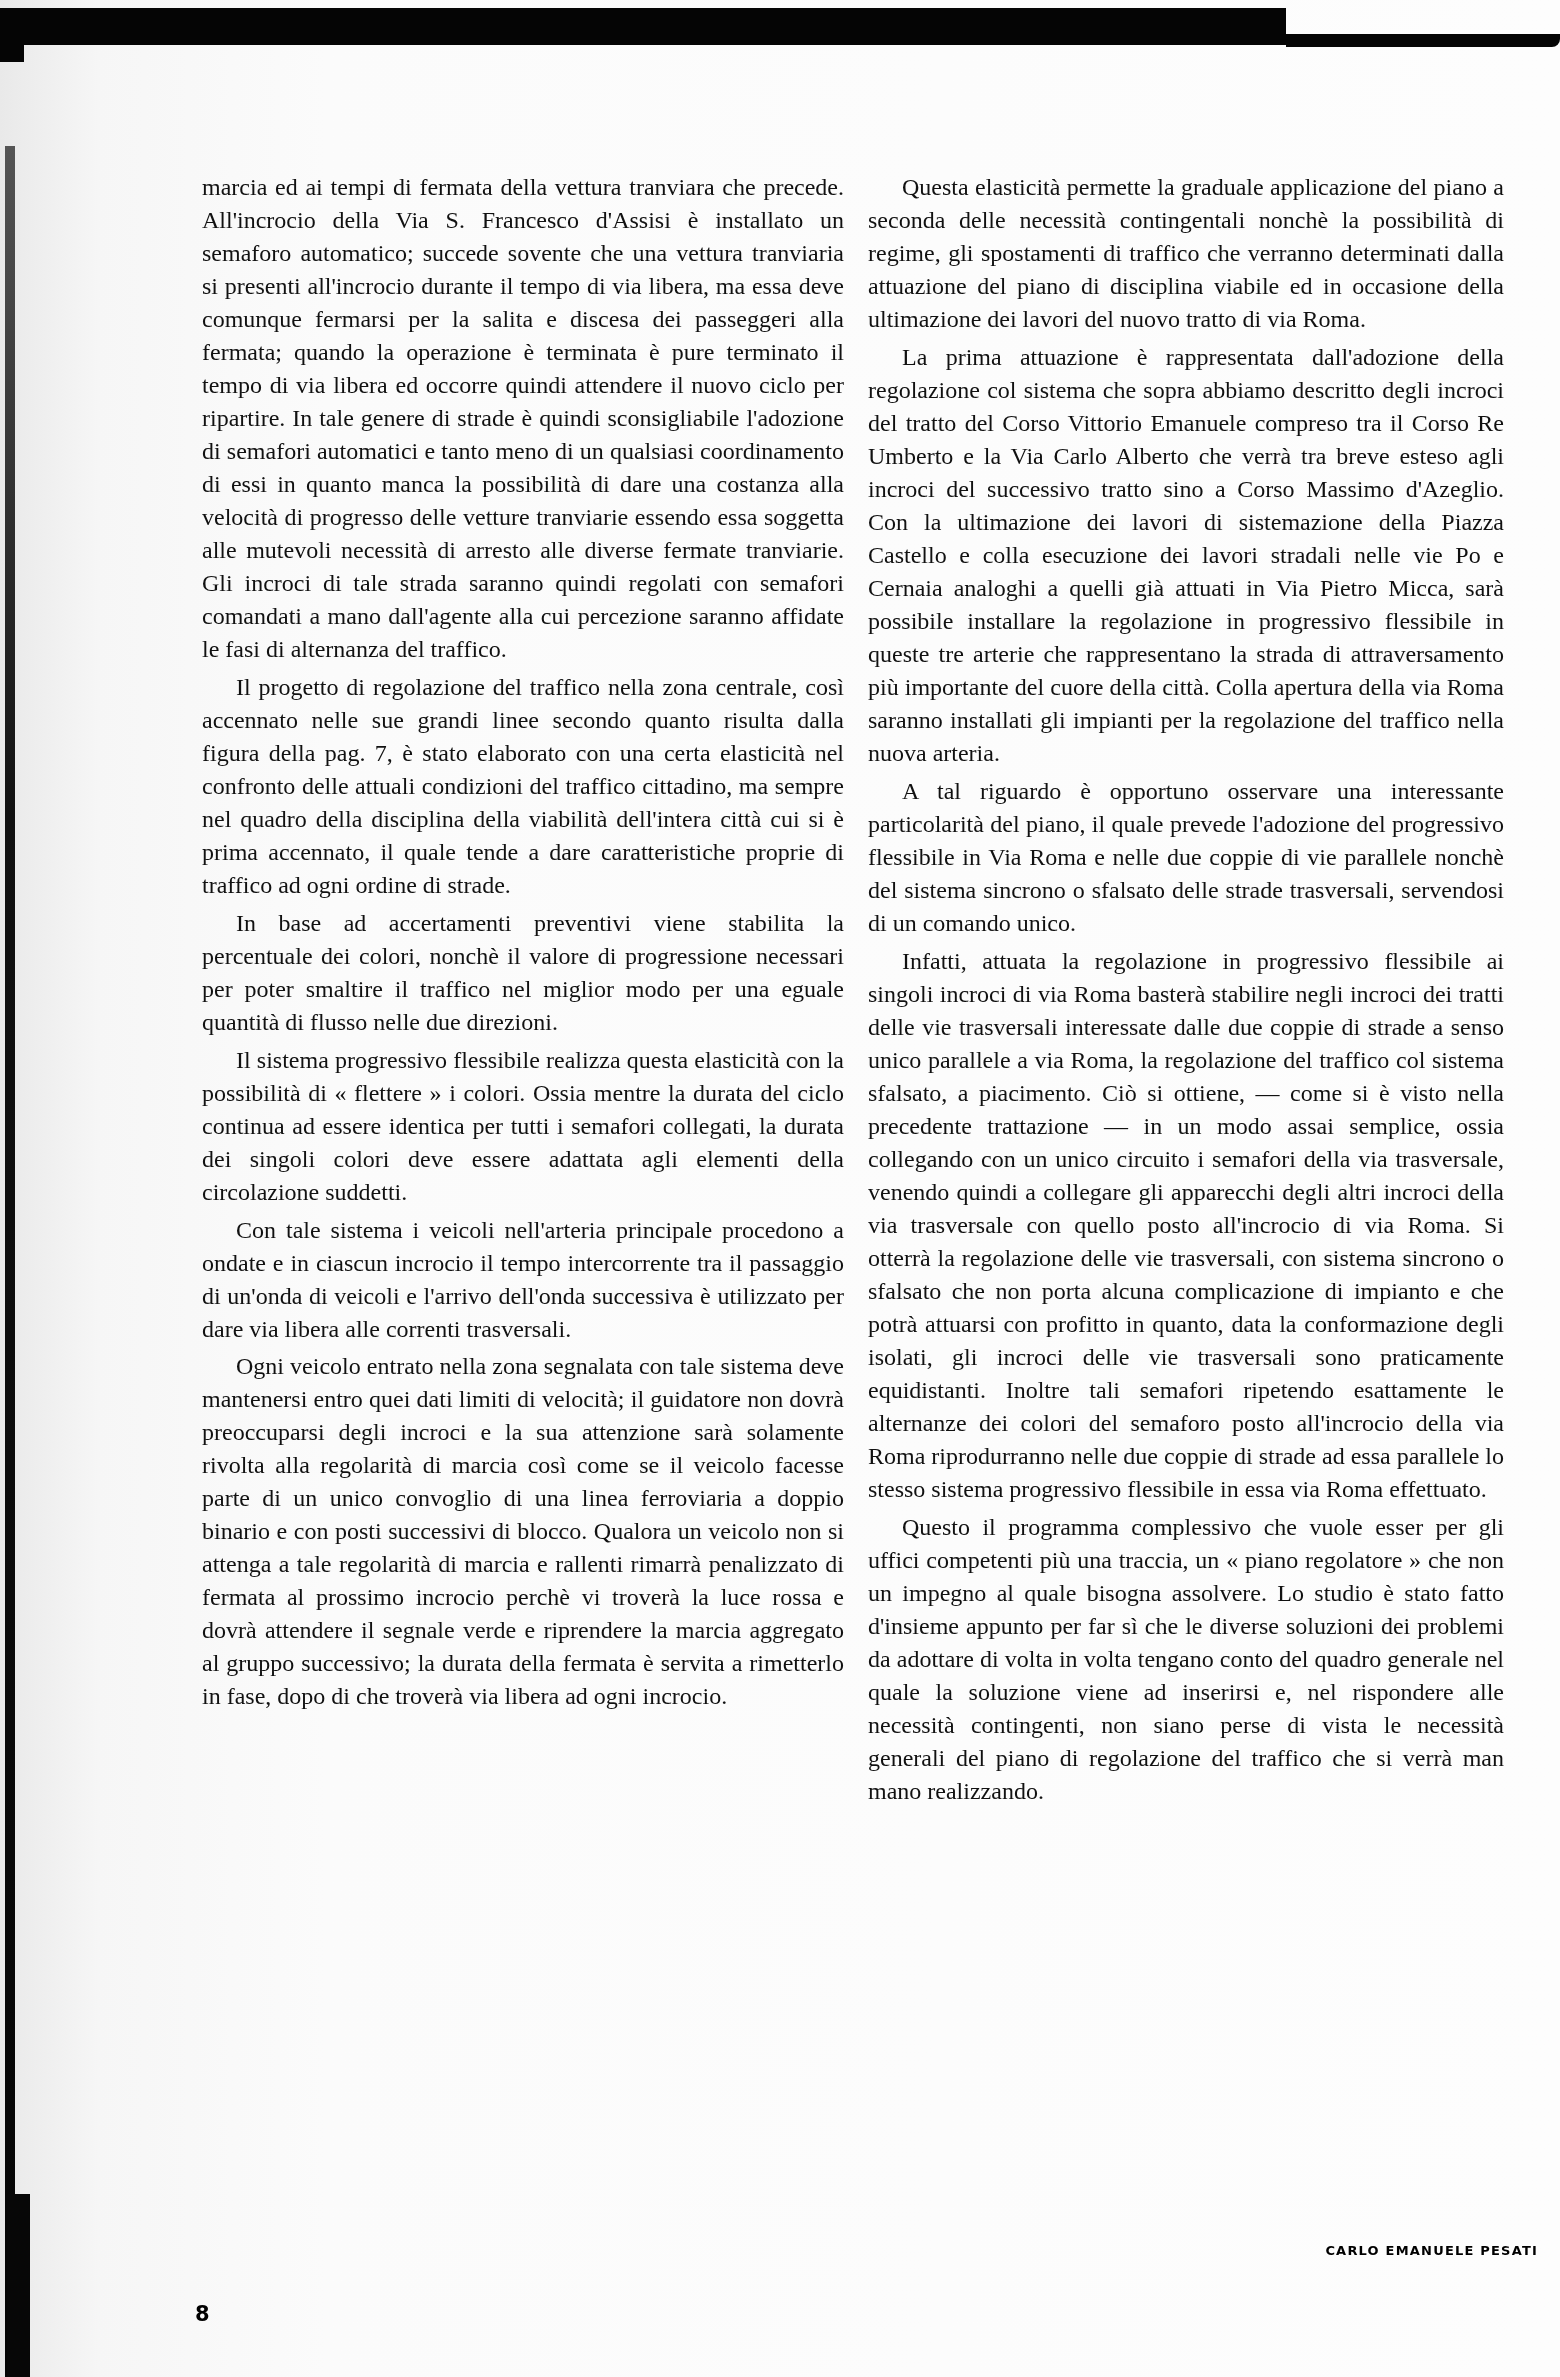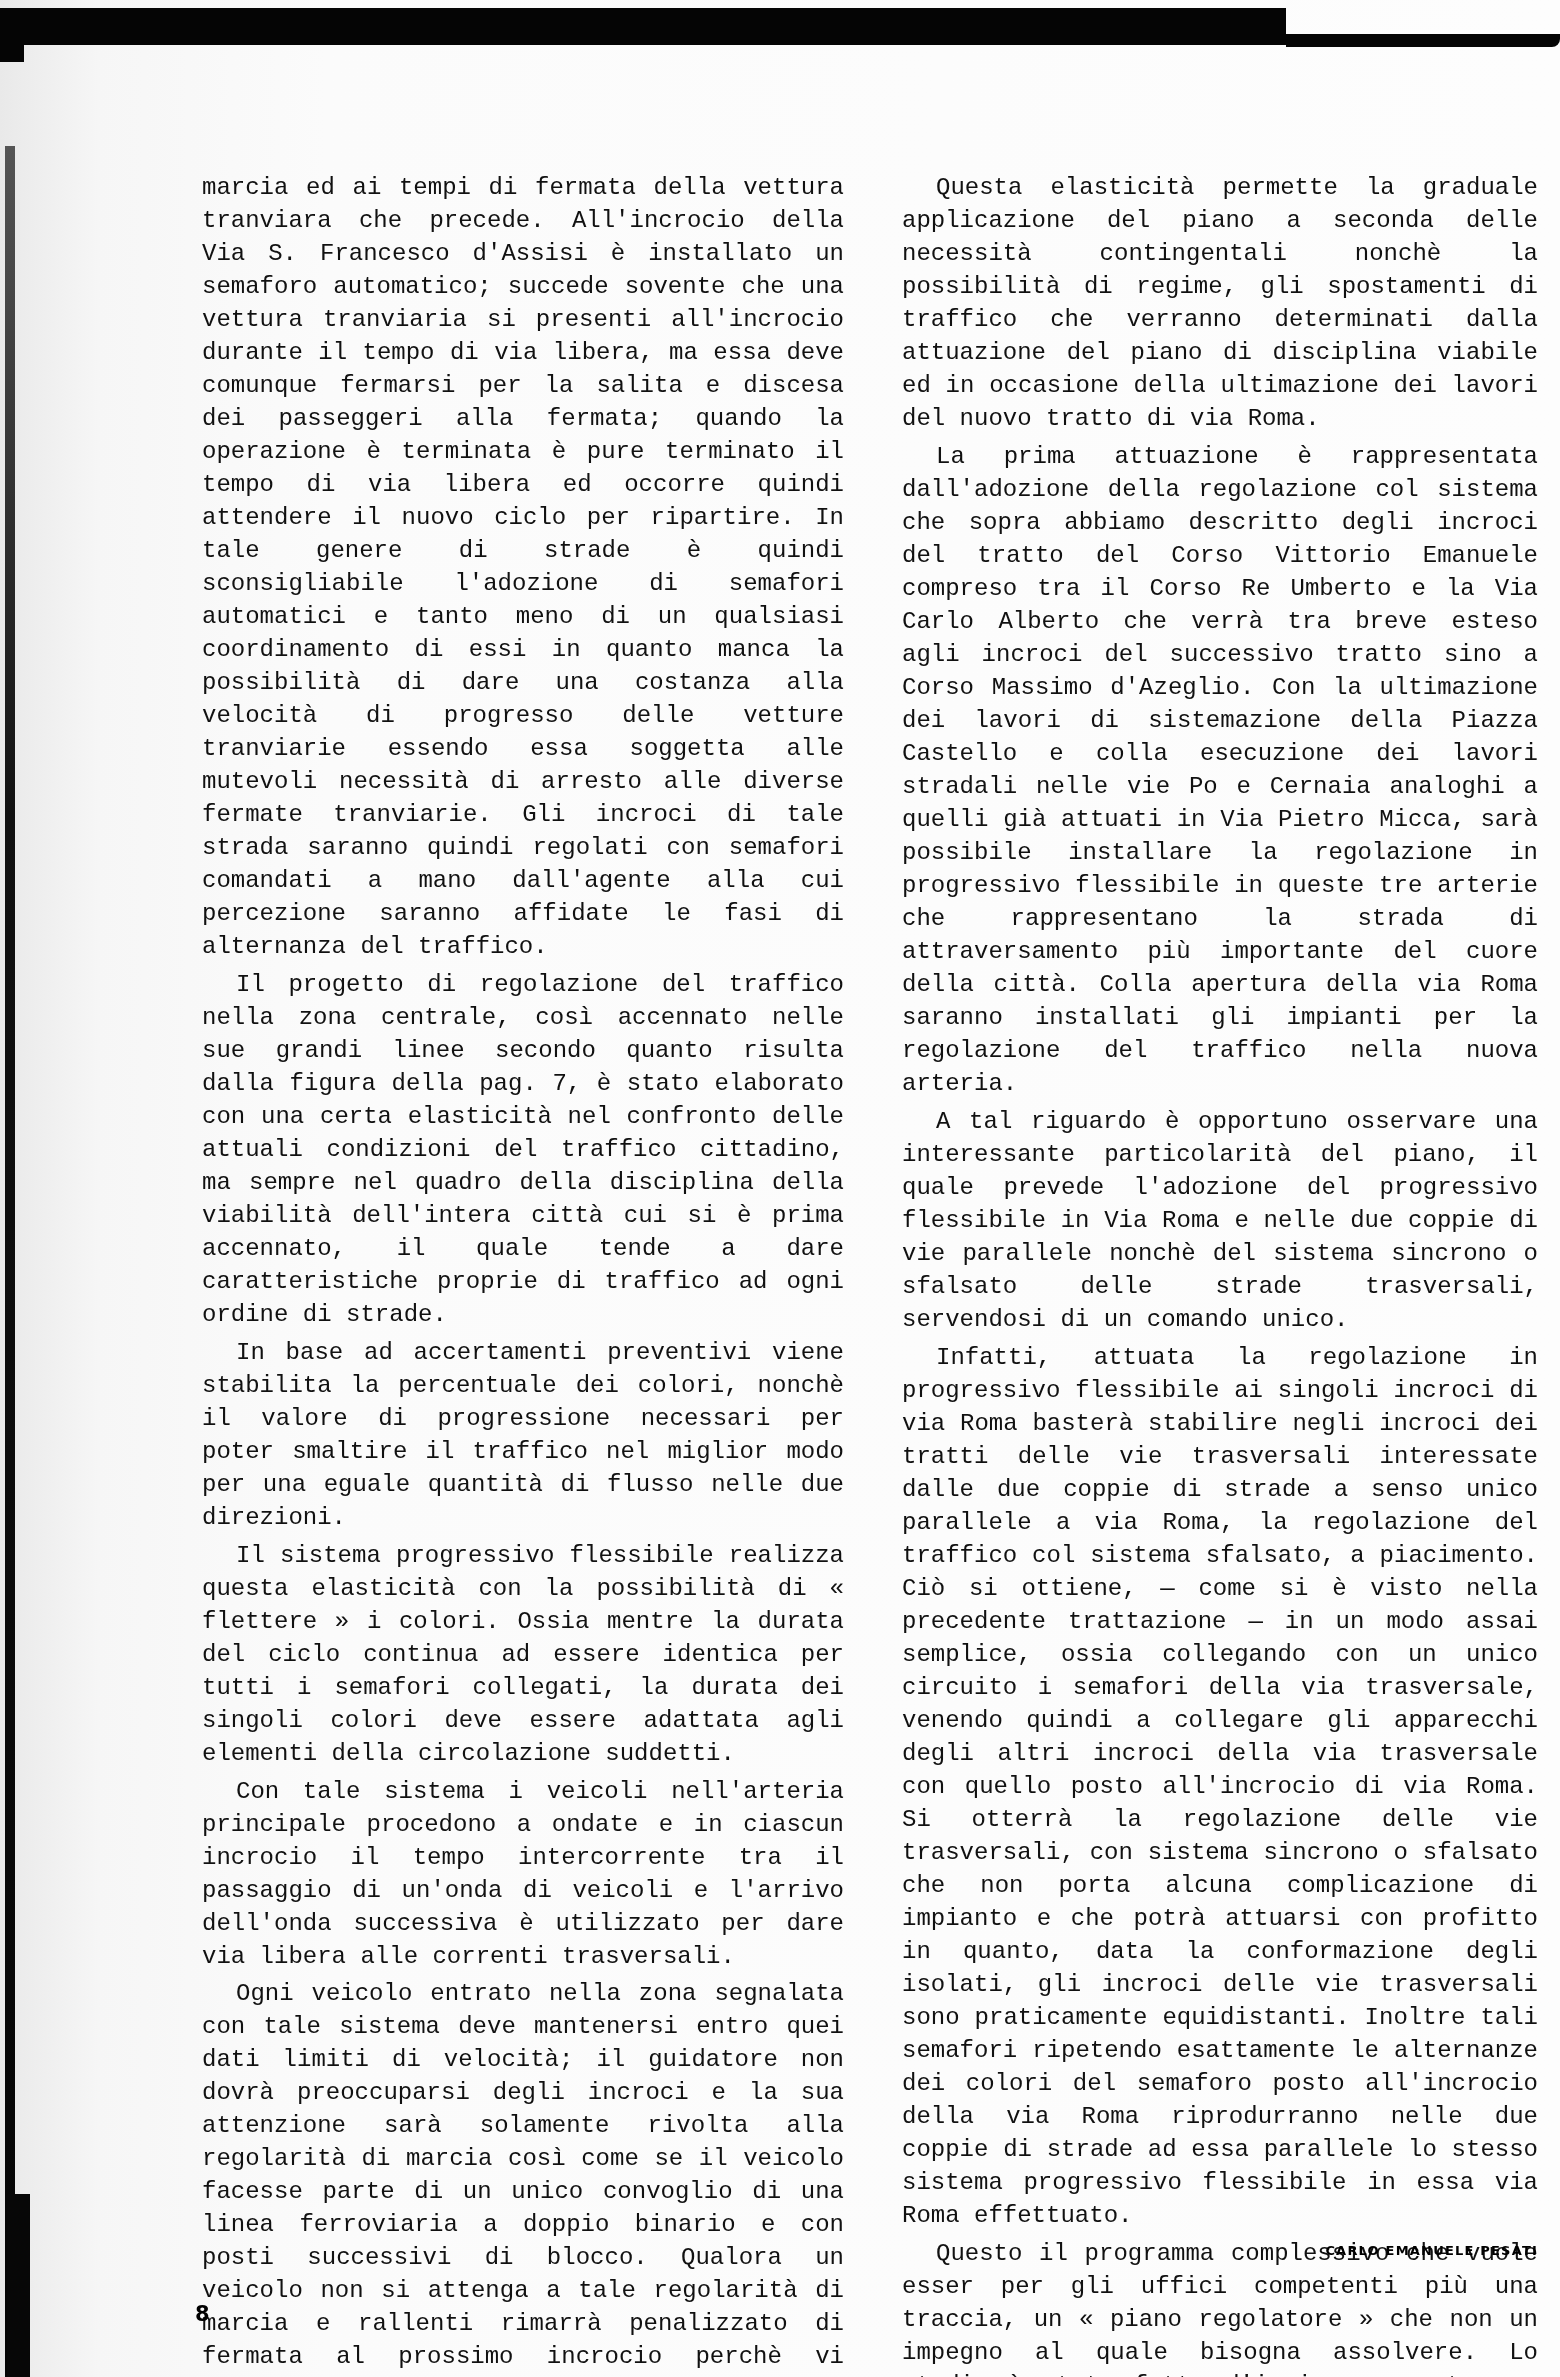--- a/index.html
+++ b/index.html
@@ -30,22 +30,22 @@
   .left-edge-lower {
     position: absolute; left: 6.5px; top: 2194px; width: 23px; height: 184px; background: #070707;
   }
   .column {
     position: absolute; top: 171px;
     font-size: 24px; line-height: 33px;
     text-align: justify; hyphens: manual;
     font-stretch: condensed;
   }
   .col-left { left: 202px; width: 642px; }
-  .col-right { left: 902px; width: 636px; }
-  .column p { margin: 0 0 4.9px 0; text-indent: 34px; font-family: Liberation Mono, monospace; }
+  .col-right { left: 868px; width: 636px; }
+  .column p { margin: 0 0 4.9px 0; text-indent: 34px; }
   .column p.cont { text-indent: 0; }
   .signature {
     position: absolute; top: 2243px; right: 22px;
     font-family: "DejaVu Sans", "Liberation Sans", sans-serif;
     font-weight: bold; font-size: 13px; letter-spacing: 1.2px; color: #000;
   }
   .page-number {
     position: absolute; left: 195px; top: 2302px;
     font-family: "DejaVu Sans", sans-serif; font-weight: bold; font-size: 21px; color: #000;
   }

